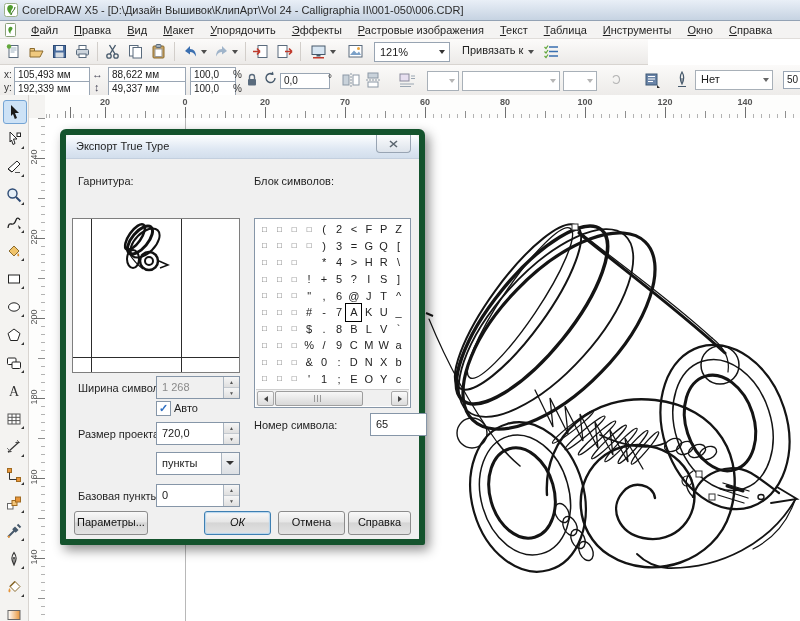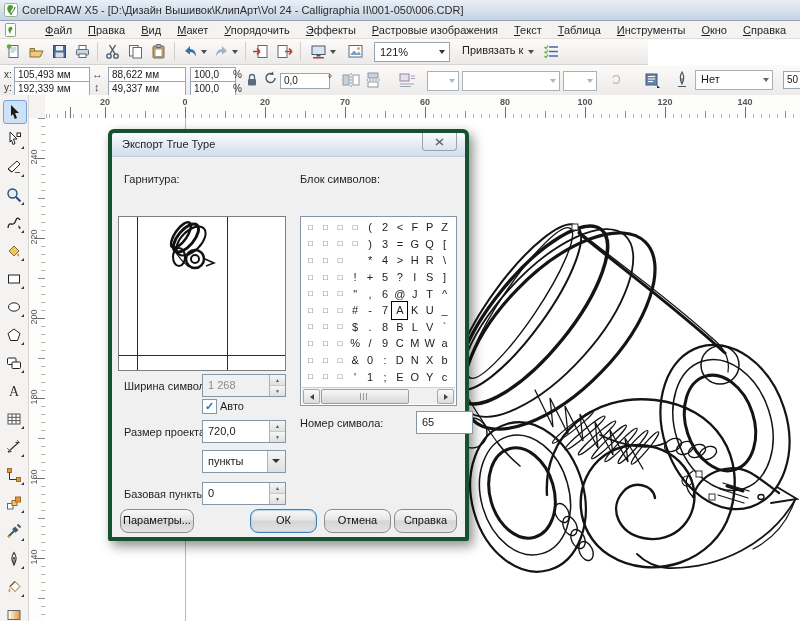--- a/index.html
+++ b/index.html
@@ -6,21 +6,21 @@
   .app{position:relative;width:800px;height:621px;overflow:hidden;background:#fff;
        font-family:"Liberation Sans",sans-serif;font-size:11px;color:#1a1a1a;
        -webkit-font-smoothing:antialiased;}
   .abs{position:absolute;}
 
   
   .titlebar{left:0;top:0;width:800px;height:20px;
     background:linear-gradient(#e9eff7,#c6d3e2);border-bottom:1px solid #93a2b4;}
   .titlebar .ttl{position:absolute;left:22px;top:4px;font-size:11px;color:#2b2b2b;white-space:nowrap;}
   .appicon{position:absolute;left:4px;top:3px;width:14px;height:14px;}
-  .menubar{left:0;top:21px;width:800px;height:17px;background:#f4f3f2;border-bottom:1px solid #e0ddda;display:flex;align-items:center;gap:14px;}
+  .menubar{left:0;top:21px;width:800px;height:17px;background:#f4f3f2;border-bottom:1px solid #e0ddda;display:flex;align-items:center;}
   .menuicon{width:13px;height:14px;margin:0 6px 0 4px;}
   .menu-item{padding:1px 8px;color:#1f1f1f;white-space:nowrap;}
   .menu-item u{text-decoration:underline;}
   .stdbar{left:0;top:39px;width:648px;height:25px;
     background:linear-gradient(#fcfbfa,#eceae8);border-bottom:1px solid #d8d4d0;}
   .propbar{left:0;top:65px;width:800px;height:30px;
     background:linear-gradient(#fbfaf9,#edebe9);border-bottom:1px solid #d8d4d0;}
   .tbico{position:absolute;width:17px;height:17px;top:4px;}
   .tbsep{position:absolute;top:3px;width:1px;height:19px;background:#d2cecا9;background:#d2ceca;}
   .ddarr{position:absolute;top:11px;width:0;height:0;border-left:3px solid transparent;border-right:3px solid transparent;border-top:4px solid #4d4d4d;}
@@ -60,22 +60,22 @@
   .vruler .rlab{position:absolute;right:4px;transform:rotate(-90deg);transform-origin:center;font-size:9px;color:#555;}
   .toolbox{left:0;top:95px;width:28px;height:526px;background:#f4f3f1;border-right:1px solid #d8d4d0;}
   .tool{position:absolute;left:3px;width:22px;height:22px;border-radius:3px;display:flex;align-items:center;justify-content:center;}
   .tool.selected{background:#cde2f6;border:1px solid #74a4d4;}
   .tool.flyout::after{content:"";position:absolute;right:1px;bottom:1px;border-left:3px solid transparent;border-bottom:3px solid #333;}
   .canvas{left:45px;top:118px;width:755px;height:503px;background:#fff;}
   .pageline{position:absolute;left:140px;top:0;width:1px;height:503px;background:#b8b8b8;}
 
   
   .dialog{left:60px;top:129px;width:353px;height:404px;background:#f0f0f0;
-    border:4px solid #14532d;border-radius:6px 6px 2px 2px;
-    box-shadow:4px 5px 12px rgba(0,0,0,.45);z-index:10;margin-left:48px;}
+    border:6px solid #14532d;border-radius:6px 6px 2px 2px;
+    box-shadow:4px 5px 12px rgba(0,0,0,.45);z-index:10;}
   .dlg-title{position:absolute;left:0;top:0;right:0;height:23px;border-radius:5px 5px 0 0;
     background:linear-gradient(#fdfeff,#dfe8f3 60%,#d2deec);border-bottom:1px solid #c3cfde;}
   .dlg-title span{position:absolute;left:10px;top:5px;color:#1f1f1f;}
   .dlg-close{position:absolute;right:8px;top:0;width:33px;height:17px;
     background:linear-gradient(#fbfcfd,#dde3eb);border:1px solid #98a4b3;border-top:none;
     border-radius:0 0 4px 4px;display:flex;align-items:center;justify-content:center;}
   .dlabel{position:absolute;color:#1f1f1f;white-space:nowrap;}
   .tfield{position:absolute;background:#fff;border:1px solid #8696a8;font-size:11px;}
   .tfield .val{position:absolute;left:5px;top:4px;}
   .spinner{position:absolute;background:#fff;border:1px solid #8696a8;}
@@ -100,22 +100,22 @@
   .chargrid .cell.ctrl{font-size:8px;color:#555;}
   .chargrid .cell.sel{outline:1px solid #000;}
   .hscroll{position:absolute;left:1px;right:1px;bottom:1px;height:16px;background:#f0f0f0;border-top:1px solid #d0d0d0;}
   .hs-btn{position:absolute;top:1px;width:15px;height:13px;background:linear-gradient(#fafafa,#dcdcdc);border:1px solid #a8a8a8;border-radius:2px;display:flex;align-items:center;justify-content:center;}
   .hs-thumb{position:absolute;left:19px;top:1px;width:86px;height:13px;background:linear-gradient(#f7f7f7,#d8d8d8);border:1px solid #9d9d9d;border-radius:2px;}
   .hs-thumb::after{content:"";position:absolute;left:38px;top:3px;width:8px;height:7px;
     background:repeating-linear-gradient(to right,#999 0 1px,transparent 1px 3px);}
   .tri-l{width:0;height:0;border-top:3px solid transparent;border-bottom:3px solid transparent;border-right:4px solid #444;}
   .tri-r{width:0;height:0;border-top:3px solid transparent;border-bottom:3px solid transparent;border-left:4px solid #444;}
   .btn{position:absolute;height:22px;background:linear-gradient(#f9f9f9,#e6e6e6 45%,#d5d5d5 50%,#e3e3e3);
-    border:1px solid #8c8c8c;border-radius:8px;text-align:center;line-height:21px;color:#111;}
-  .btn.default{border-color:#3e7fb2;box-shadow:0 0 1px 1px #b5d5ee inset;}
+    border:1px solid #8c8c8c;border-radius:3px;text-align:center;line-height:21px;color:#111;}
+  .btn.default{border-color:#3e7fb2;box-shadow:0 0 1px 1px #b5d5ee inset;font-style:italic;}
 
   .nodesq{fill:#fff;stroke:#333;stroke-width:1;}
 </style>
 </head>
 <body>
 
 <div class="app">
 
   <div class="abs titlebar">
     <svg class="appicon" viewBox="0 0 14 14">

